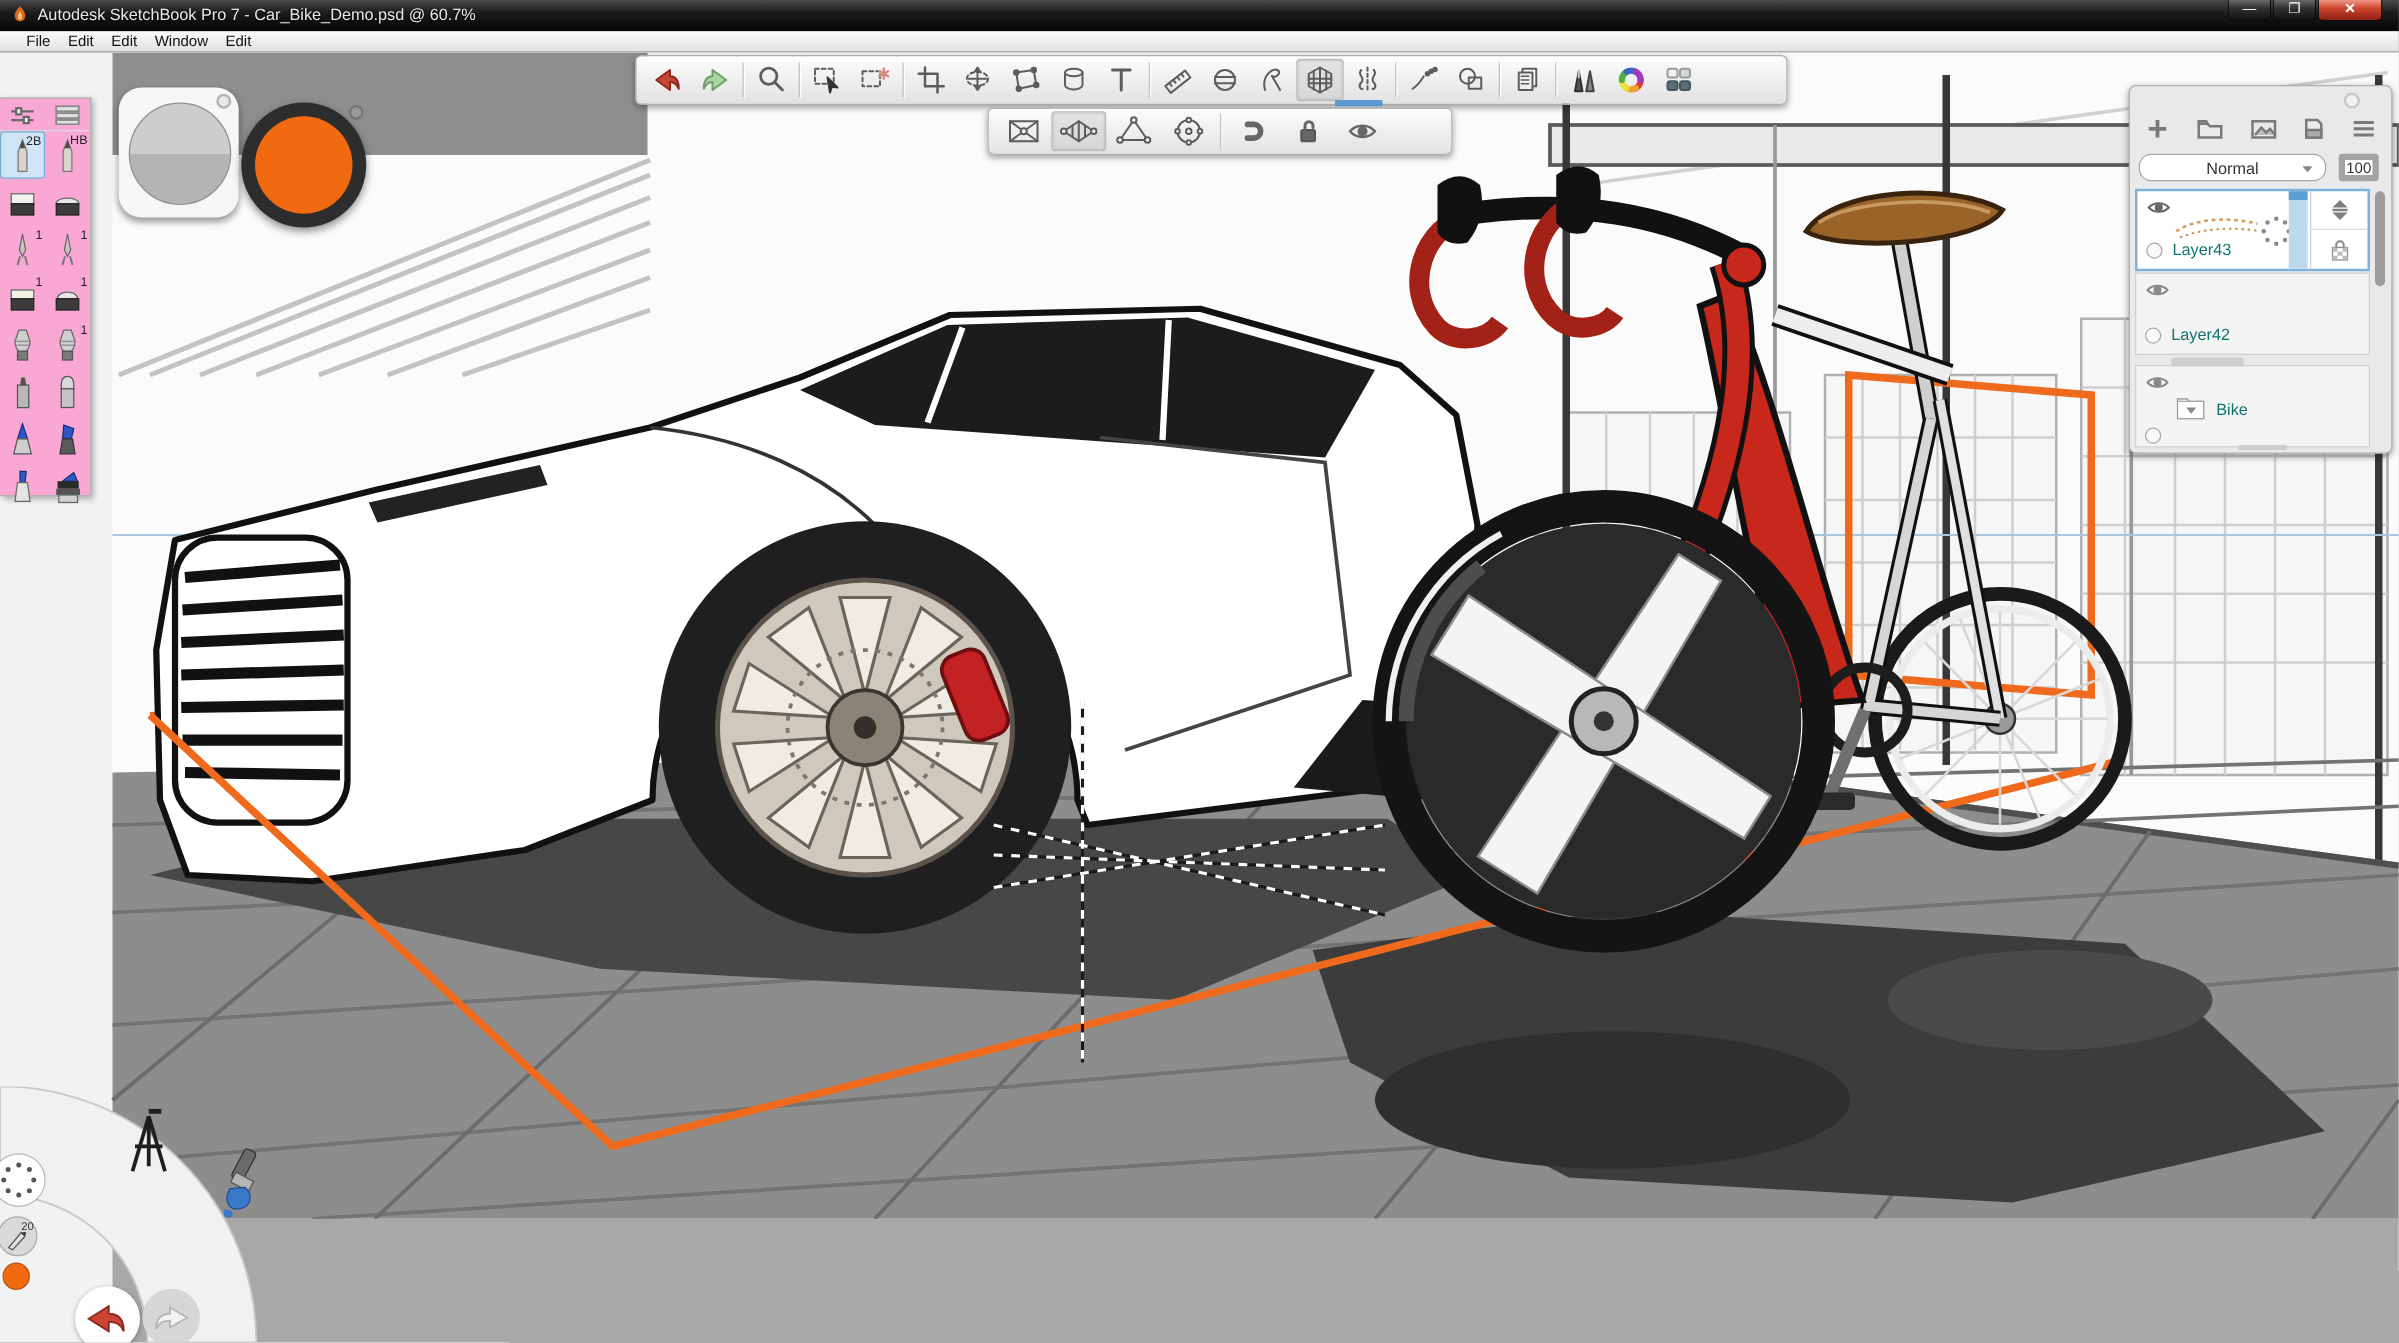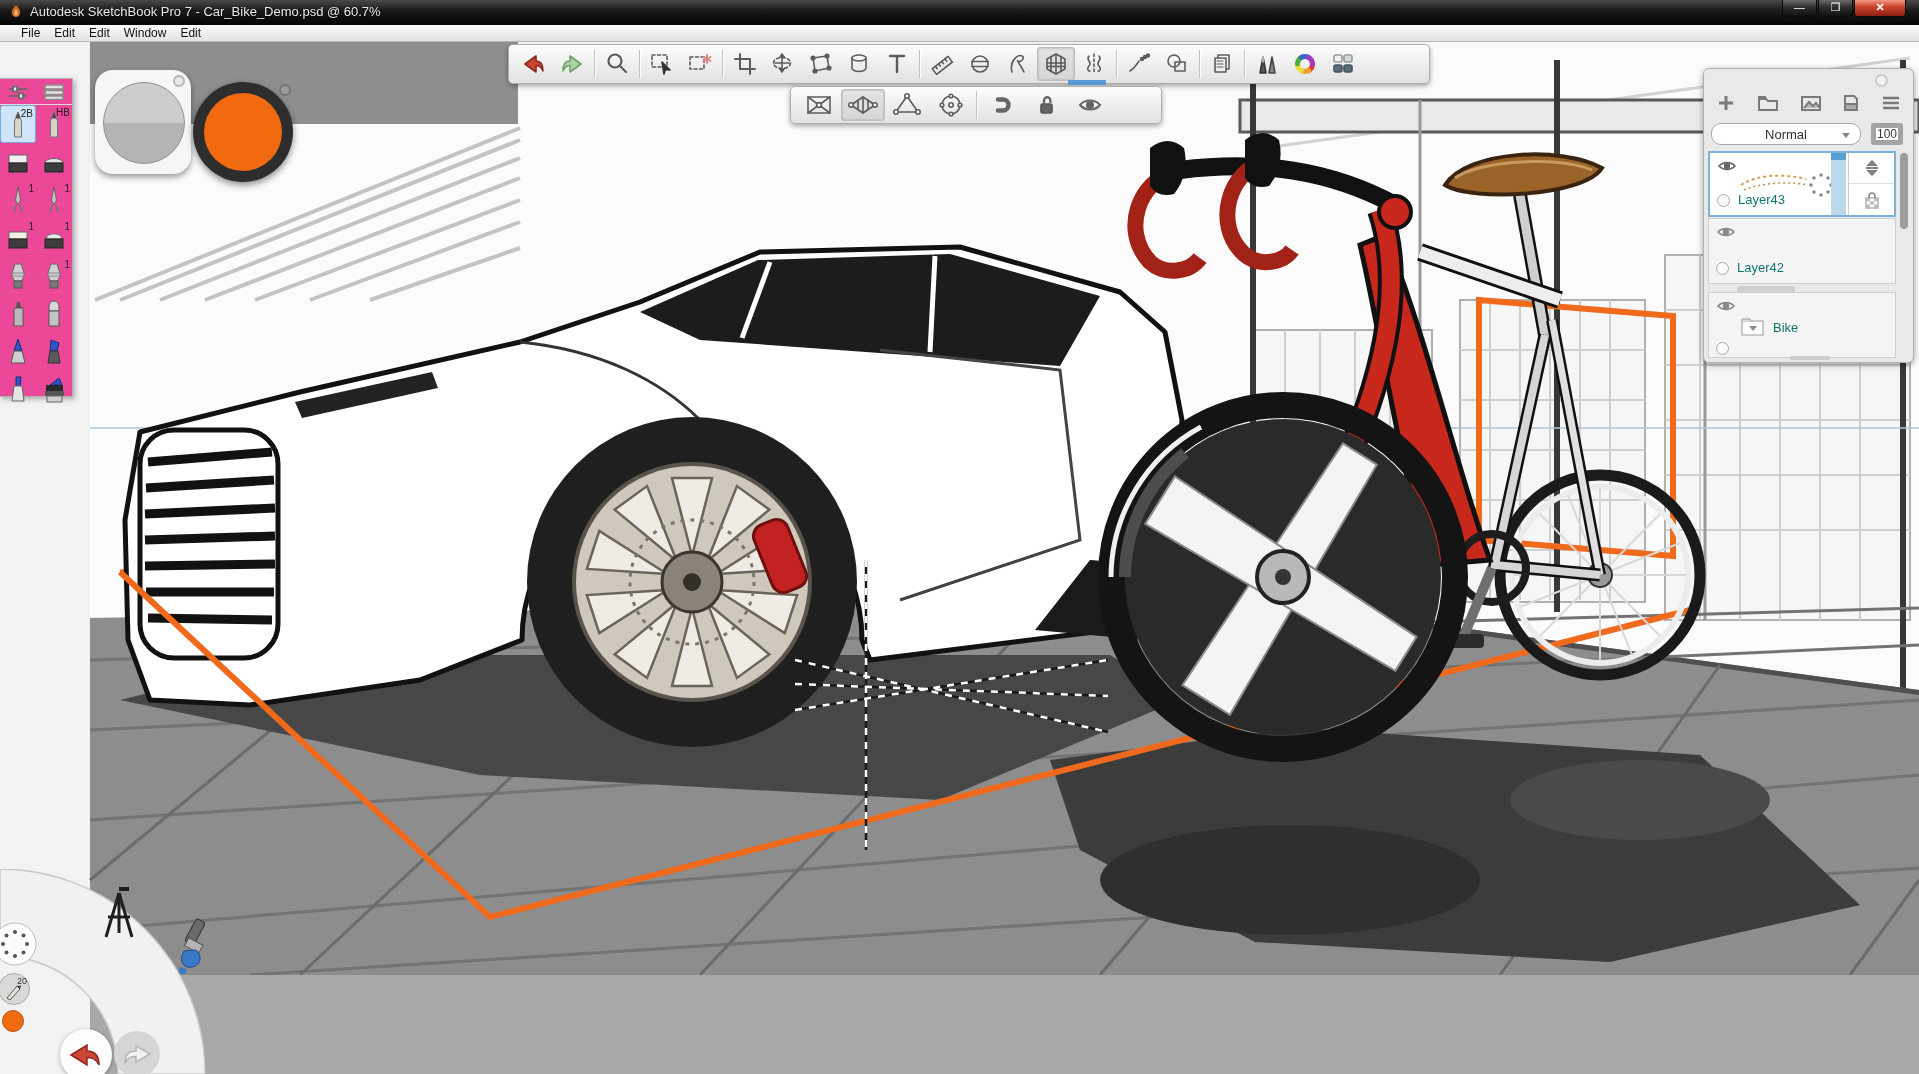--- a/index.html
+++ b/index.html
@@ -42,21 +42,21 @@
     border:1px solid #bdbdbd; }
   .tsep { width:1px; height:28px; background:#c2c2c2; margin:0 3px; box-shadow:1px 0 0 #fff; }
   .tslot svg { stroke:#5c5c5c; fill:none; stroke-width:1.6; stroke-linecap:round; stroke-linejoin:round; }
   #persp-underline { left:1068px; top:80px; width:38px; height:5px; background:#5b9bd5;
      border-radius:1px; }
 
   #persp-toolbar { left:790px; top:86px; width:372px; height:38px; padding:0 6px; }
   #persp-toolbar .tslot { width:44px; height:32px; }
 
   
-  #brush-palette { left:0; top:78px; width:73px; height:319px; background:#ec4899;
+  #brush-palette { left:0; top:78px; width:73px; height:319px; background:#f9a8d4;
     border:1px solid #b3b3b3; border-left:none; box-shadow:2px 2px 5px rgba(0,0,0,.3); }
   #bp-header { height:26px; display:flex; border-bottom:1px solid #dcdcdc; }
   .bp-hicon { width:50%; display:flex; align-items:center; justify-content:center; }
   #bp-grid { display:grid; grid-template-columns:36px 36px; }
   .bp-cell { height:38px; position:relative; display:flex; align-items:center; justify-content:center; }
   .bp-cell.selected { background:#cfe4f7; border:1px solid #74aedd; border-radius:3px; }
   .bp-badge { position:absolute; top:2px; right:2px; font-size:10px; color:#222; }
 
   
   #brush-puck { left:95px; top:70px; width:96px; height:104px; background:#f6f6f6;

